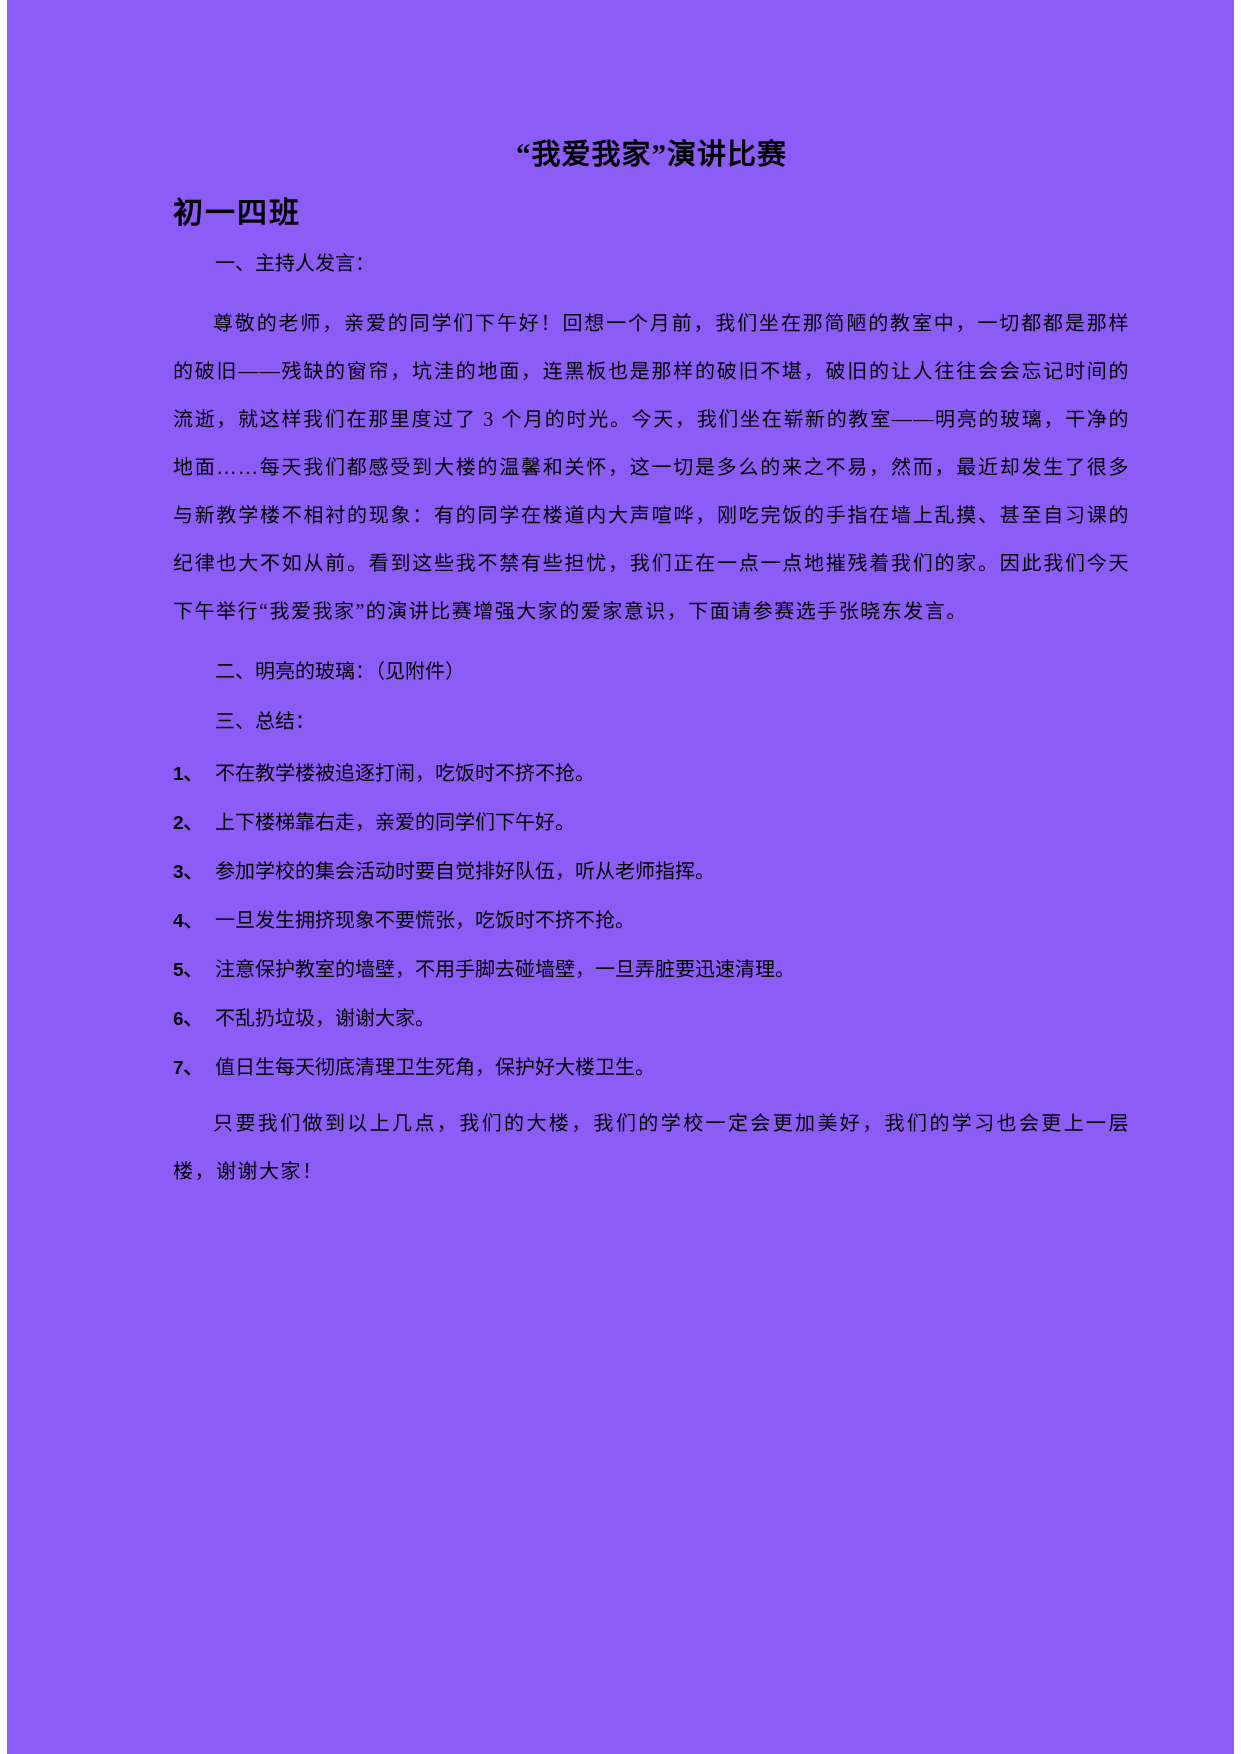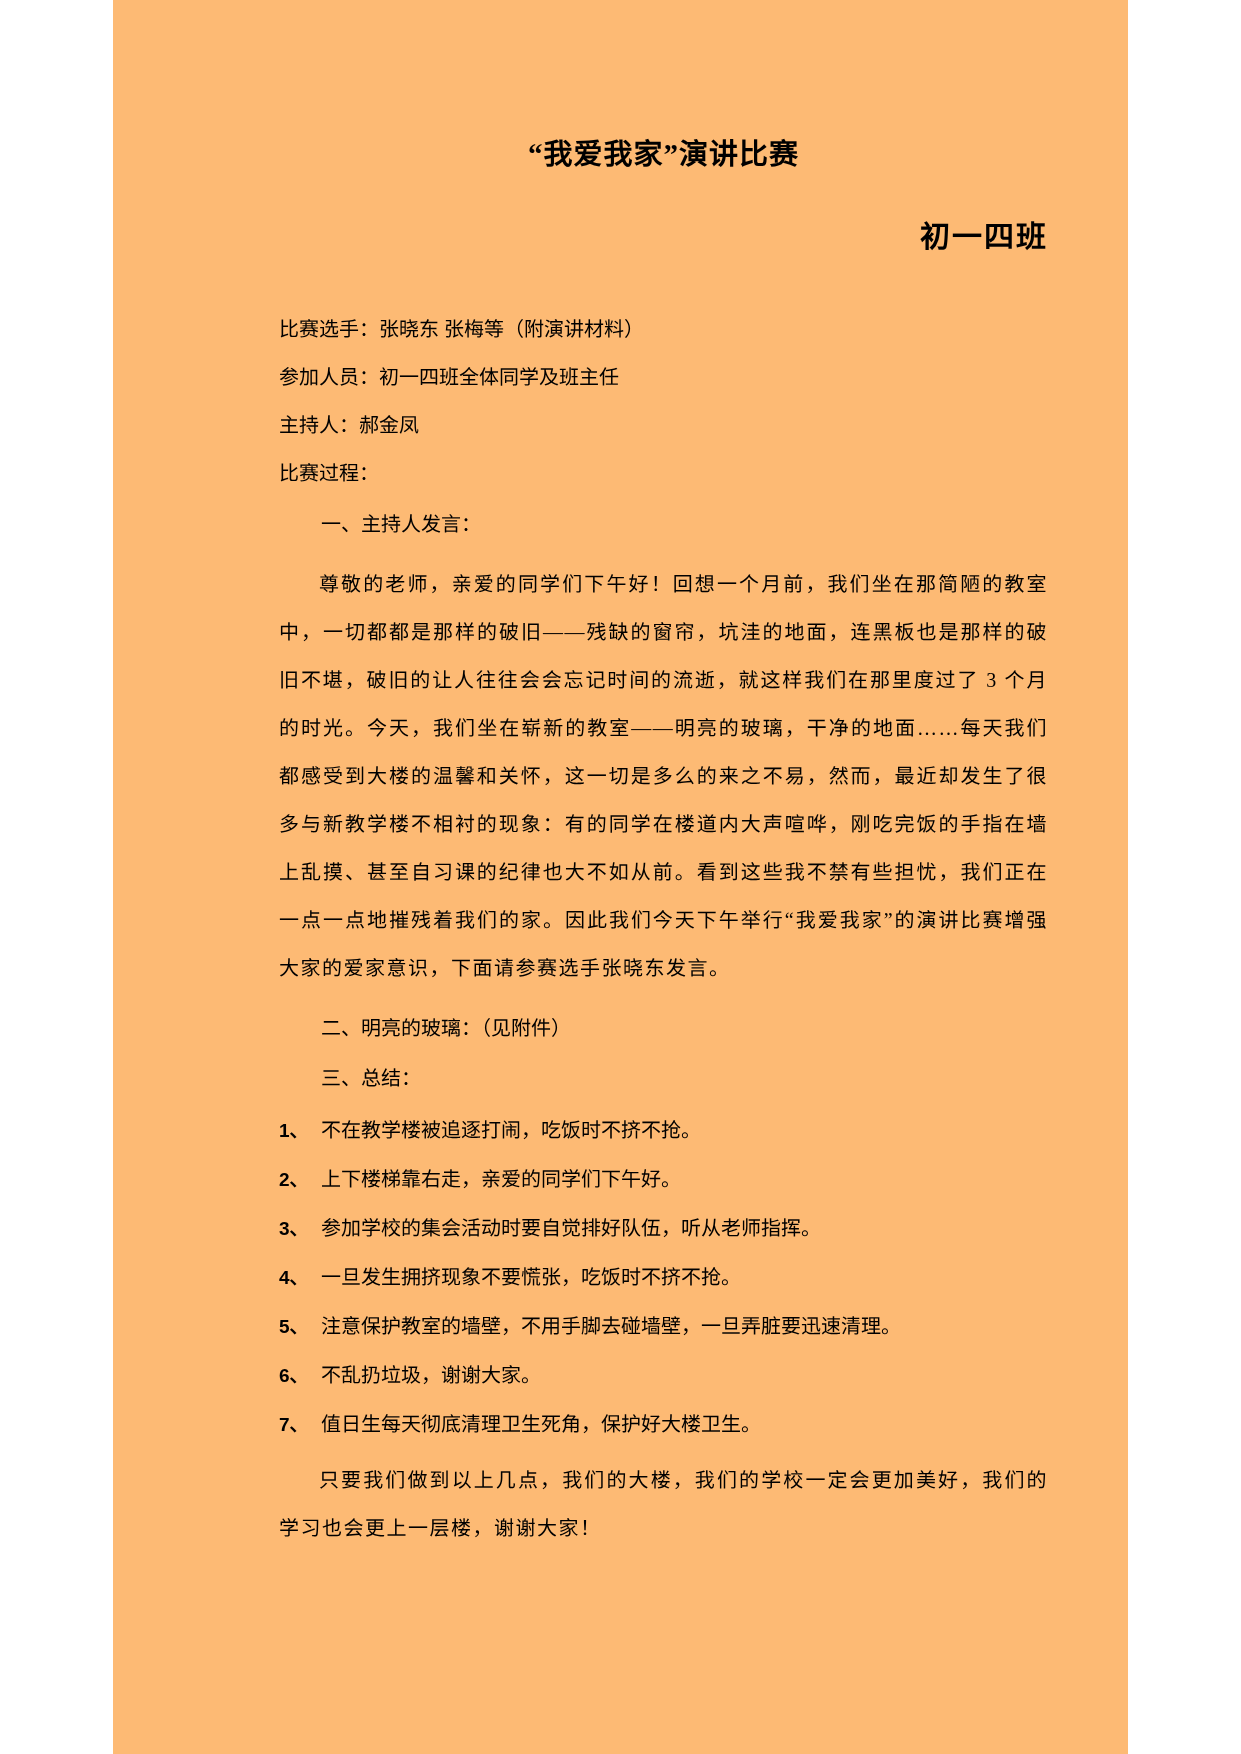--- a/index.html
+++ b/index.html
@@ -1,43 +1,43 @@
 <!DOCTYPE html>
 <html lang="zh-CN"><head>
 <meta charset="utf-8">
 <style>
   * { margin: 0; padding: 0; box-sizing: border-box; }
   html, body { background: #ffffff; }
   body { font-family: "Liberation Serif", "DejaVu Serif", serif; color: #000000; }
 
   .page {
     position: relative;
-    width: 1015px;
+    width: 1227px;
     height: 1754px;
     margin: 0 auto;
-    background: #fdba74;
-    padding: 132px 80px 0 166px;
+    background: #8b5cf6;
+    padding: 132px 104px 0 166px;
     overflow: hidden;
   }
 
   .doc-title {
     font-size: 29px;
     font-weight: bold;
     line-height: 44px;
     text-align: center;
     letter-spacing: 1px;
   }
 
   .doc-subtitle {
     font-size: 30px;
     font-weight: bold;
     line-height: 46px;
-    text-align: right;
+    text-align: left;
     letter-spacing: 2px;
-    margin-top: 38px;
+    margin-top: 14px;
   }
 
   .body-text {
     font-size: 20px;
     line-height: 48px;
   }
 
   .info-block { margin-top: 45px; }
 
   .section-heading {
@@ -69,26 +69,20 @@
 </style>
 </head>
 <body>
 
 <div class="page">
 
   <div class="doc-title">“我爱我家”演讲比赛</div>
 
   <div class="doc-subtitle">初一四班</div>
 
-  <div class="info-block body-text">
-    <div>比赛选手：张晓东 张梅等（附演讲材料）</div>
-    <div>参加人员：初一四班全体同学及班主任</div>
-    <div>主持人：郝金凤</div>
-    <div>比赛过程：</div>
-  </div>
 
   <div class="body-text section-heading sec1" style="margin-top:5px;">一、主持人发言：</div>
 
   <div class="body-text indent-para speech-para">尊敬的老师，亲爱的同学们下午好！回想一个月前，我们坐在那简陋的教室中，一切都都是那样的破旧——残缺的窗帘，坑洼的地面，连黑板也是那样的破旧不堪，破旧的让人往往会会忘记时间的流逝，就这样我们在那里度过了 3 个月的时光。今天，我们坐在崭新的教室——明亮的玻璃，干净的地面……每天我们都感受到大楼的温馨和关怀，这一切是多么的来之不易，然而，最近却发生了很多与新教学楼不相衬的现象：有的同学在楼道内大声喧哗，刚吃完饭的手指在墙上乱摸、甚至自习课的纪律也大不如从前。看到这些我不禁有些担忧，我们正在一点一点地摧残着我们的家。因此我们今天下午举行“我爱我家”的演讲比赛增强大家的爱家意识，下面请参赛选手张晓东发言。</div>
 
   <div class="body-text section-heading sec2">二、明亮的玻璃：（见附件）</div>
 
   <div class="body-text section-heading sec3">三、总结：</div>
 
 

